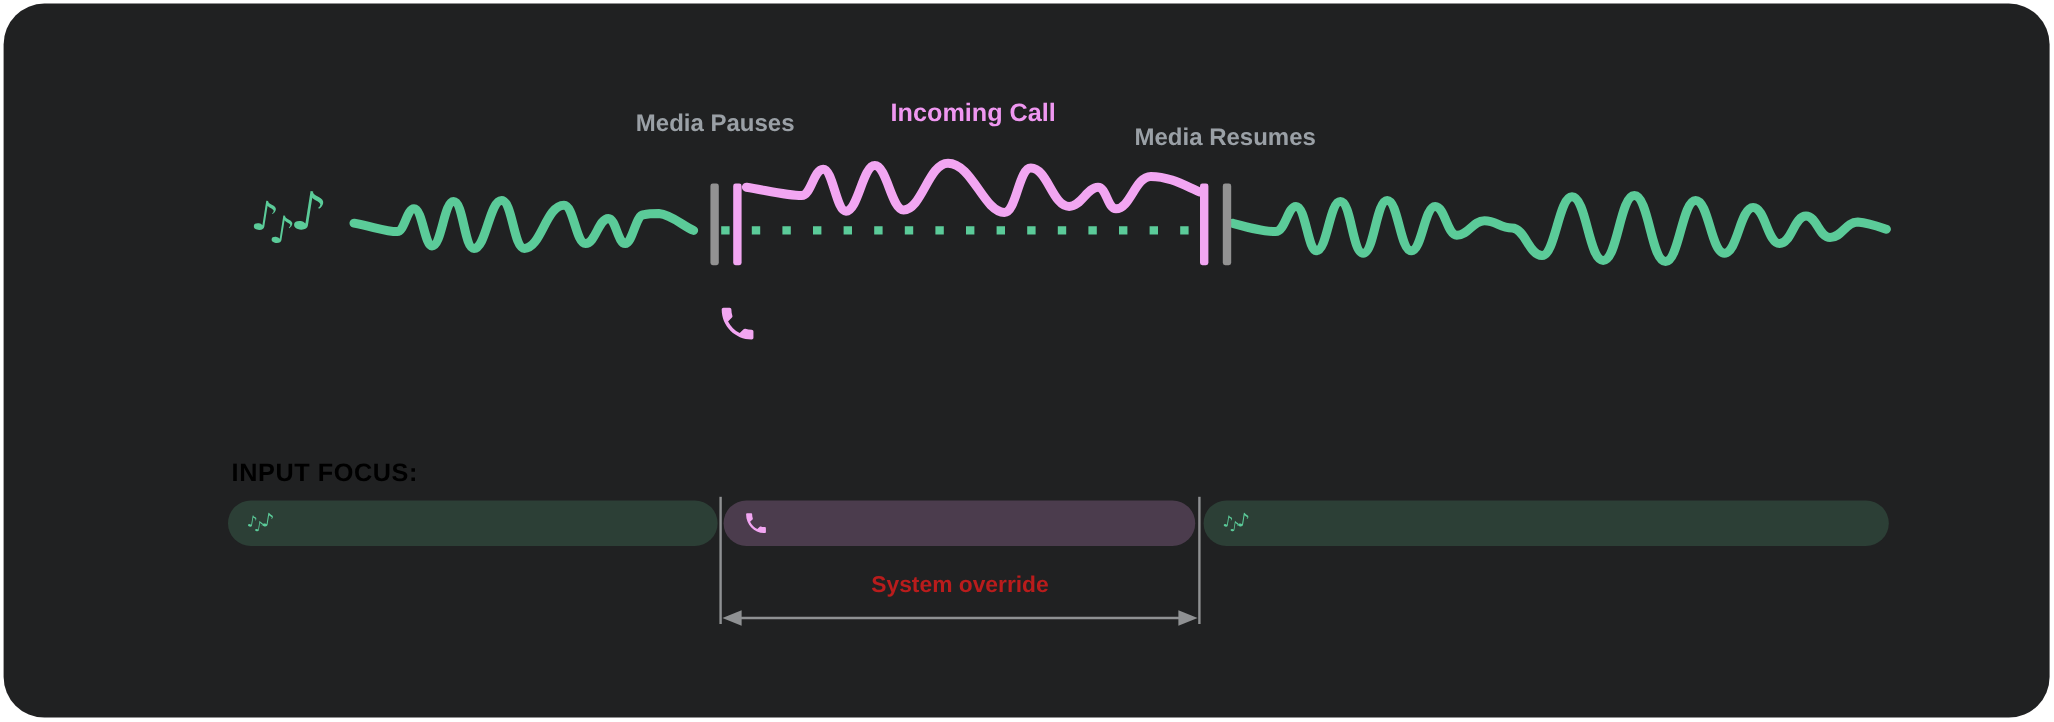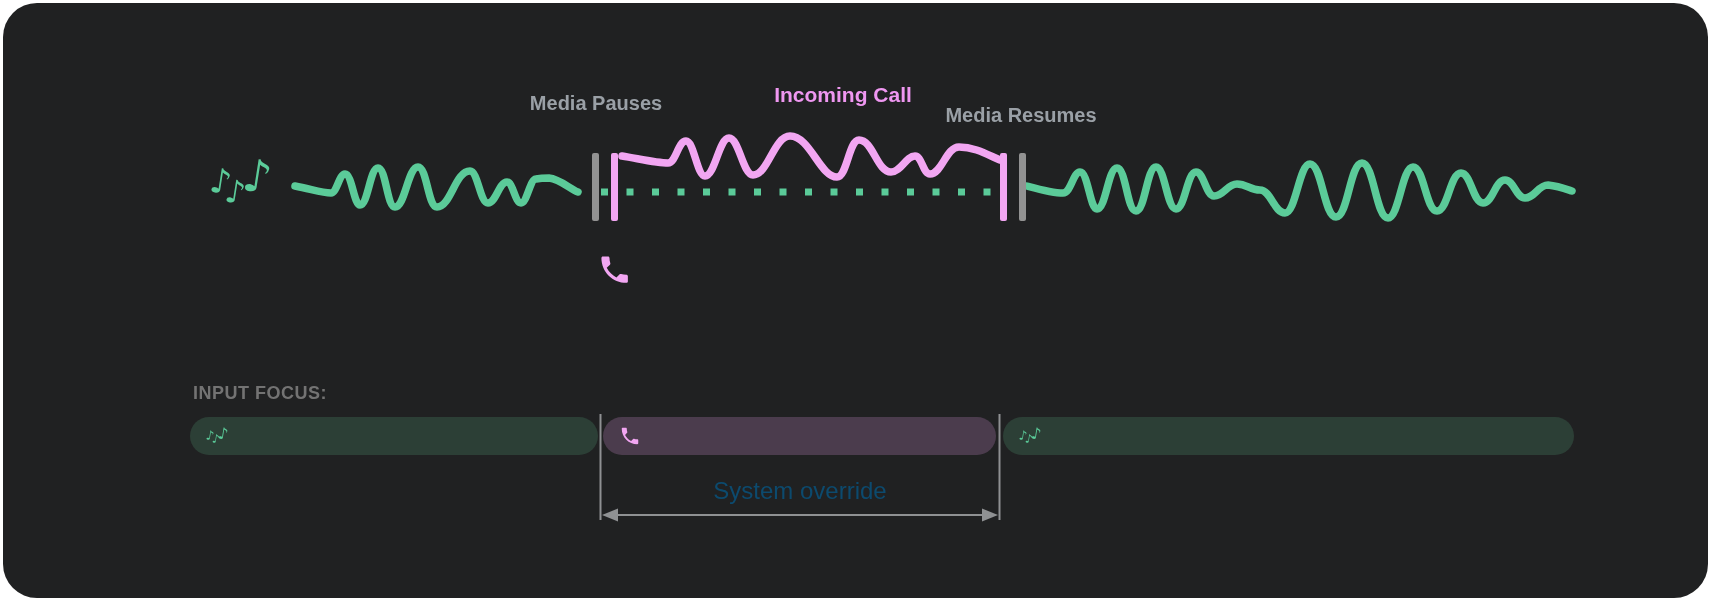--- a/index.html
+++ b/index.html
@@ -29,24 +29,24 @@
   .label{position:absolute;white-space:nowrap;}
   .lbl-media{
     color:var(--label-gray);font-size:20px;font-weight:600;
     transform:translateX(-50%);
   }
   .lbl-call{
     color:var(--pink-bright);font-size:21px;font-weight:700;
     transform:translateX(-50%);
   }
   .lbl-focus{
-    color:#737373;font-size:18px;font-weight:700;letter-spacing:.5px;
+    color:#000000;font-size:21px;font-weight:700;letter-spacing:.5px;
   }
   .lbl-override{
-    color:#0c4a6e;font-size:24px;font-weight:400;
+    color:#b91c1c;font-size:19px;font-weight:700;
     transform:translateX(-50%);
   }
 
   
   .notes-icon{position:absolute;color:var(--green);}
   .notes-icon .n{
     position:absolute;line-height:1;
     font-family:"DejaVu Sans", sans-serif;
   }
   .notes-lg{left:210px;top:152px;width:64px;height:64px;}
@@ -98,21 +98,21 @@
     <g stroke="#8f9193" stroke-width="2">
       <line x1="600.5" y1="414" x2="600.5" y2="520"></line>
       <line x1="999.5" y1="414" x2="999.5" y2="520"></line>
       <line x1="613" y1="515" x2="987" y2="515"></line>
     </g>
     <path d="M602,515 l16,-6.5 v13 z" fill="#8f9193"></path>
     <path d="M998,515 l-16,-6.5 v13 z" fill="#8f9193"></path>
   </svg>
 
   <div class="label lbl-media" style="left:596px;top:92px;">Media Pauses</div>
-  <div class="label lbl-call" style="left:811px;top:83px;margin-left:32px;">Incoming Call</div>
+  <div class="label lbl-call" style="left:811px;top:83px;">Incoming Call</div>
   <div class="label lbl-media" style="left:1021px;top:104px;">Media Resumes</div>
 
   <div class="notes-icon notes-lg">
     <span class="n n1">♪</span>
     <span class="n n2">♪</span>
     <span class="n n3">♪</span>
   </div>
 
   <div class="label lbl-focus" style="left:193px;top:383px;">INPUT FOCUS:</div>
 

